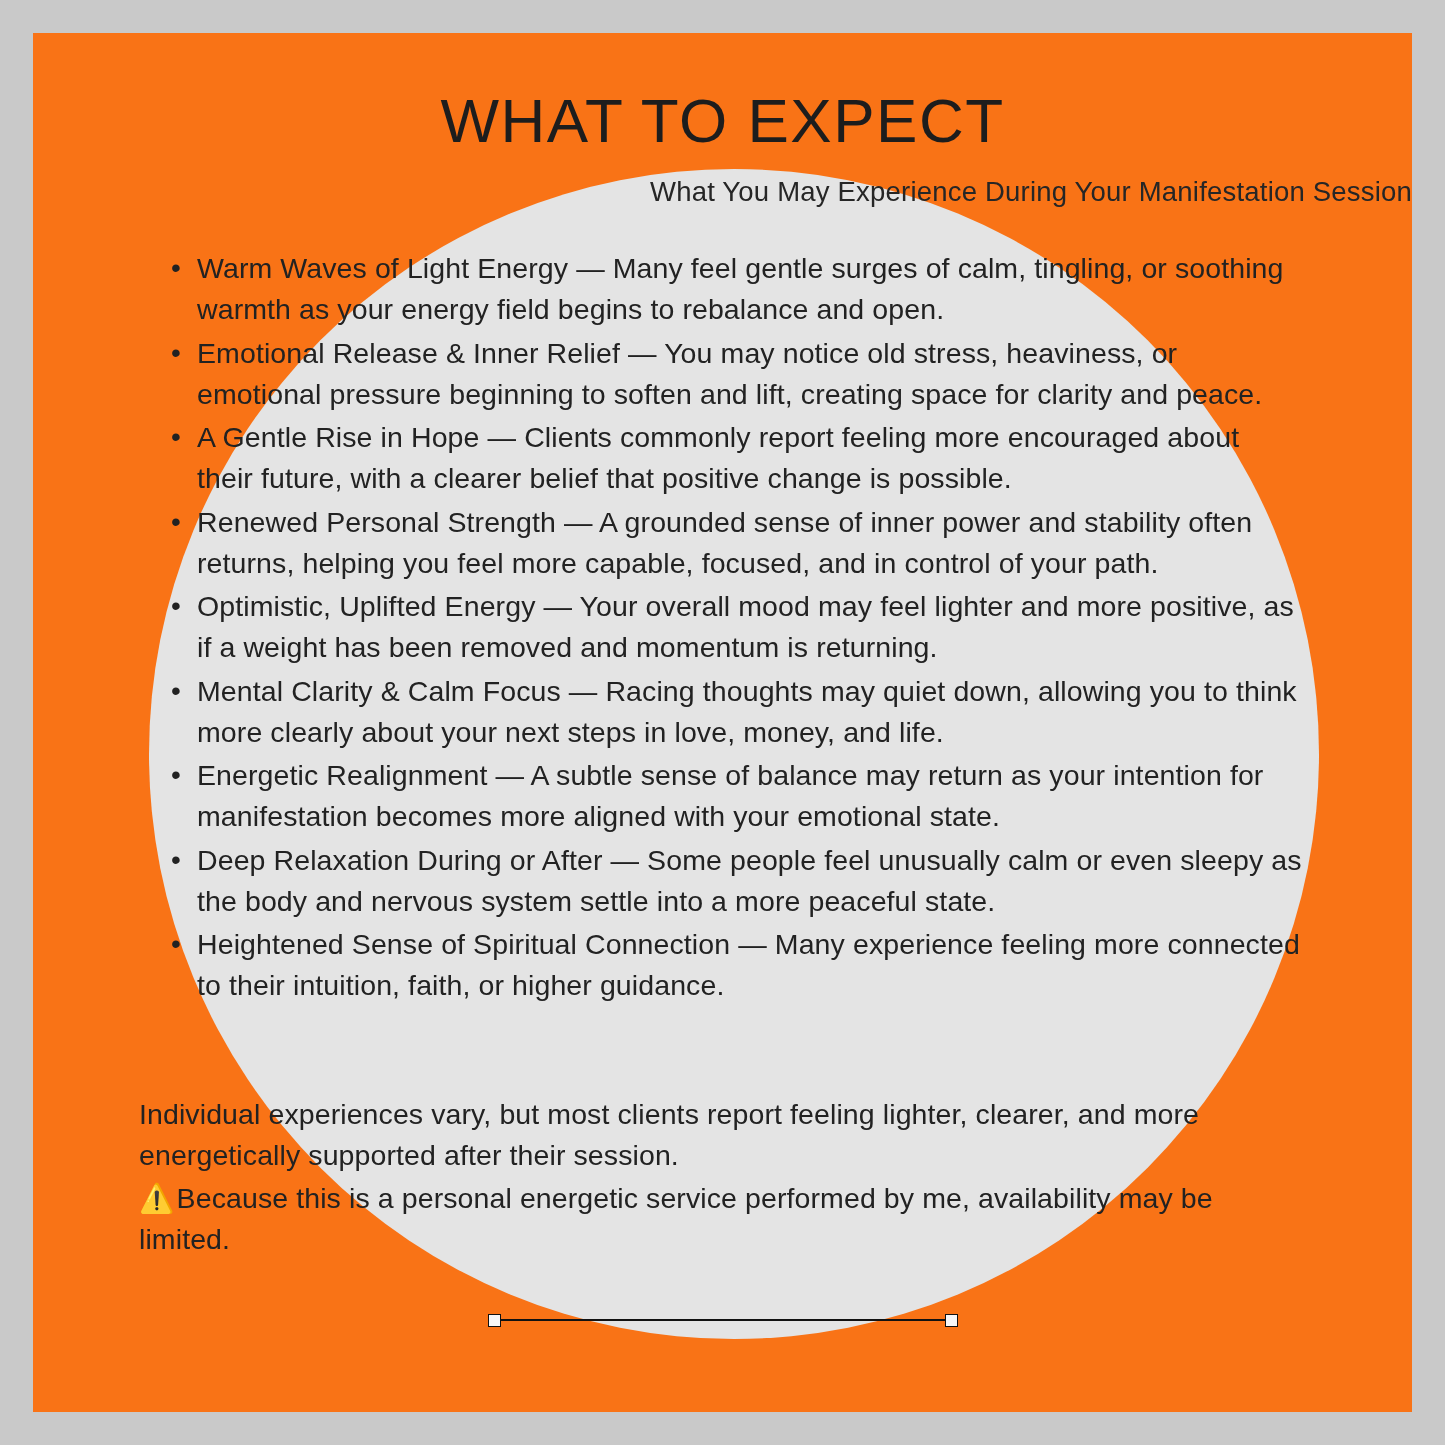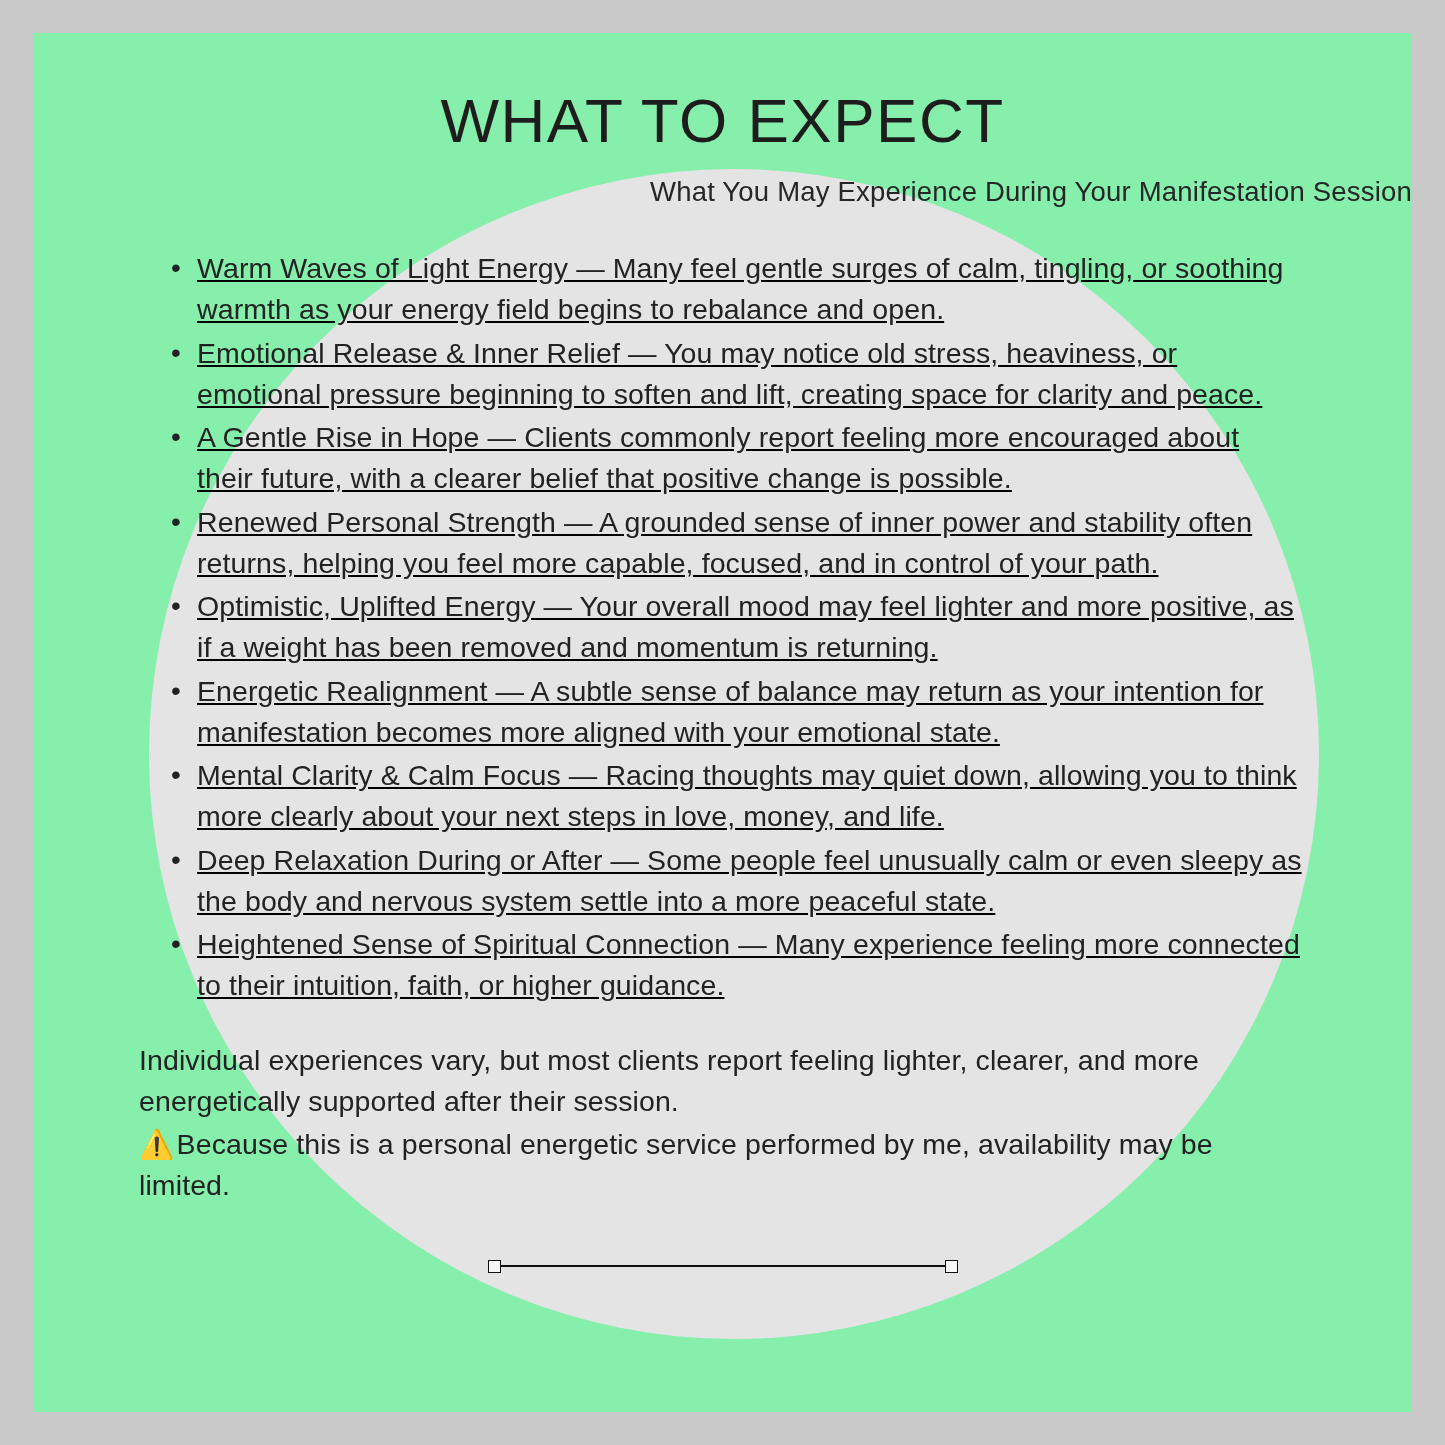--- a/index.html
+++ b/index.html
@@ -12,21 +12,21 @@
     background: #c9c9c9;
     font-family: "Liberation Sans", sans-serif;
     -webkit-font-smoothing: antialiased;
   }
   .card {
     position: absolute;
     left: 33px;
     top: 33px;
     width: 1379px;
     height: 1379px;
-    background: #86efac;
+    background: #f97316;
     overflow: hidden;
   }
   .watermark {
     position: absolute;
     left: 116px;
     top: 136px;
     width: 1170px;
     height: 1170px;
     border-radius: 50%;
     background: #e4e4e4;
@@ -51,42 +51,41 @@
     font-size: 27.5px;
     font-weight: 400;
     color: #262626;
     margin: 20px 0 0 0;
     letter-spacing: 0.2px;
   }
   ul.bullets {
     list-style: none;
     margin: 40px 0 0 0;
     padding: 0 109px 0 134px;
-    text-decoration: underline;
   }
   ul.bullets li {
     position: relative;
     font-size: 28.5px;
     line-height: 1.43;
     color: #222;
     margin: 0 0 3px 0;
     padding-left: 30px;
     letter-spacing: 0.1px;
   }
   ul.bullets li::before {
     content: "•";
     position: absolute;
     left: 4px;
     top: 0;
     font-size: 28px;
     color: #222;
   }
   .closing {
     padding: 0 110px 0 106px;
-    margin-top: 34px;
+    margin-top: 88px;
   }
   .closing p {
     font-size: 28.5px;
     line-height: 1.43;
     color: #222;
     margin: 0;
     letter-spacing: 0.1px;
   }
   .closing p.warn-line {
     margin-top: 3px;
@@ -129,22 +128,22 @@
 
     <h1 class="title">WHAT TO EXPECT</h1>
     <div class="subtitle">What You May Experience During Your Manifestation Session</div>
 
     <ul class="bullets">
       <li>Warm Waves of Light Energy — Many feel gentle surges of calm, tingling, or soothing warmth as your energy field begins to rebalance and open.</li>
       <li>Emotional Release &amp; Inner Relief — You may notice old stress, heaviness, or emotional pressure beginning to soften and lift, creating space for clarity and peace.</li>
       <li>A Gentle Rise in Hope — Clients commonly report feeling more encouraged about their future, with a clearer belief that positive change is possible.</li>
       <li>Renewed Personal Strength — A grounded sense of inner power and stability often returns, helping you feel more capable, focused, and in control of your path.</li>
       <li>Optimistic, Uplifted Energy — Your overall mood may feel lighter and more positive, as if a weight has been removed and momentum is returning.</li>
+      <li>Mental Clarity &amp; Calm Focus — Racing thoughts may quiet down, allowing you to think more clearly about your next steps in love, money, and life.</li>
       <li>Energetic Realignment — A subtle sense of balance may return as your intention for manifestation becomes more aligned with your emotional state.</li>
-      <li>Mental Clarity &amp; Calm Focus — Racing thoughts may quiet down, allowing you to think more clearly about your next steps in love, money, and life.</li>
       <li>Deep Relaxation During or After — Some people feel unusually calm or even sleepy as the body and nervous system settle into a more peaceful state.</li>
       <li>Heightened Sense of Spiritual Connection — Many experience feeling more connected to their intuition, faith, or higher guidance.</li>
     </ul>
 
     <div class="closing">
       <p>Individual experiences vary, but most clients report feeling lighter, clearer, and more energetically supported after their session.</p>
       <p class="warn-line"><span class="warn-icon">⚠️</span><span>Because this is a personal energetic service performed by me, availability may be limited.</span></p>
     </div>
 
     <div class="divider-wrap">

